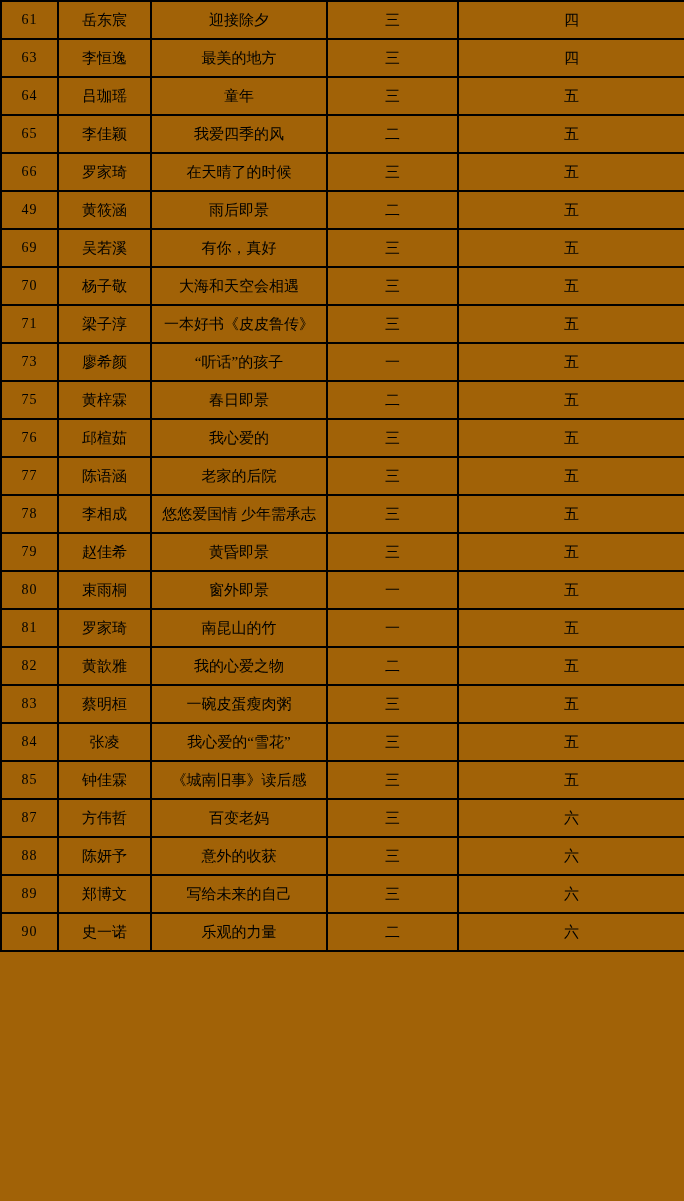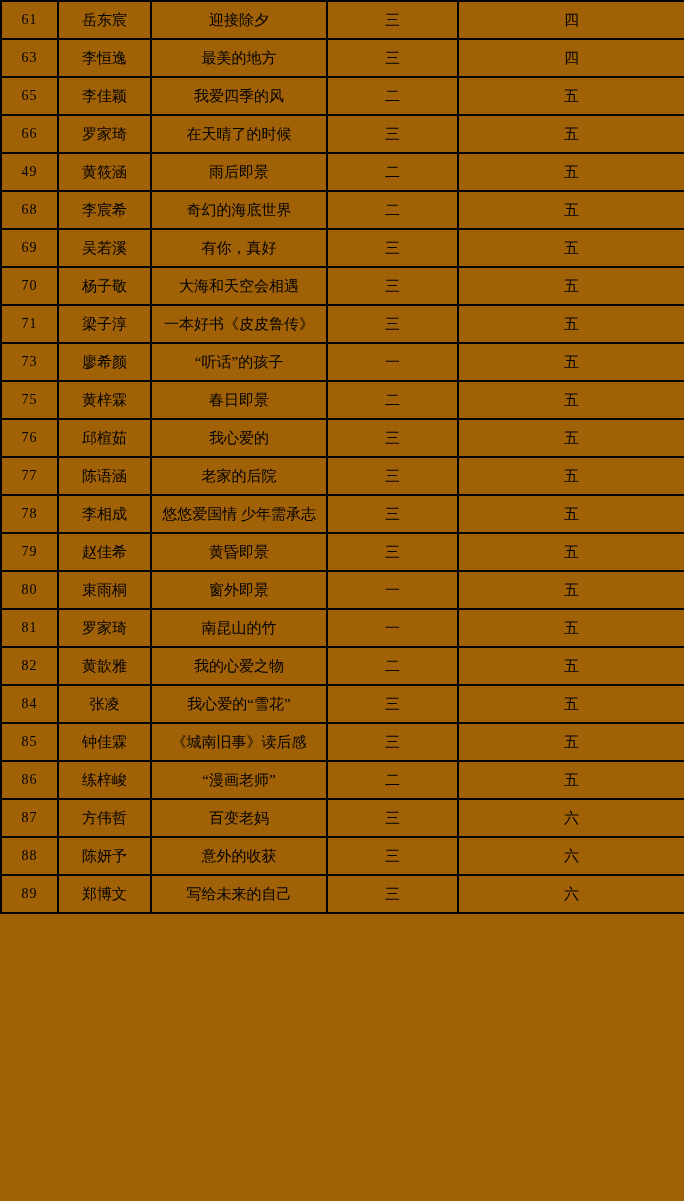--- a/index.html
+++ b/index.html
@@ -62,44 +62,44 @@
     <td>四</td>
   </tr>
         <tr>
     <td class="num">63</td>
     <td>李恒逸</td>
     <td>最美的地方</td>
     <td>三</td>
     <td>四</td>
   </tr>
         <tr>
+    <td class="num">64</td>
+    <td>吕珈瑶</td>
+    <td>童年</td>
+    <td>三</td>
+    <td>五</td>
+  </tr>
+        <tr>
     <td class="num">65</td>
     <td>李佳颖</td>
     <td>我爱四季的风</td>
     <td>二</td>
     <td>五</td>
   </tr>
         <tr>
     <td class="num">66</td>
     <td>罗家琦</td>
     <td>在天晴了的时候</td>
     <td>三</td>
     <td>五</td>
   </tr>
         <tr>
     <td class="num">49</td>
     <td>黄筱涵</td>
     <td>雨后即景</td>
-    <td>二</td>
-    <td>五</td>
-  </tr>
-        <tr>
-    <td class="num">68</td>
-    <td>李宸希</td>
-    <td>奇幻的海底世界</td>
     <td>二</td>
     <td>五</td>
   </tr>
         <tr>
     <td class="num">69</td>
     <td>吴若溪</td>
     <td>有你，真好</td>
     <td>三</td>
     <td>五</td>
   </tr>
@@ -174,56 +174,63 @@
     <td>五</td>
   </tr>
         <tr>
     <td class="num">82</td>
     <td>黄歆雅</td>
     <td>我的心爱之物</td>
     <td>二</td>
     <td>五</td>
   </tr>
         <tr>
+    <td class="num">83</td>
+    <td>蔡明桓</td>
+    <td>一碗皮蛋瘦肉粥</td>
+    <td>三</td>
+    <td>五</td>
+  </tr>
+        <tr>
     <td class="num">84</td>
     <td>张凌</td>
     <td>我心爱的“雪花”</td>
     <td>三</td>
     <td>五</td>
   </tr>
         <tr>
     <td class="num">85</td>
     <td>钟佳霖</td>
     <td>《城南旧事》读后感</td>
     <td>三</td>
     <td>五</td>
   </tr>
         <tr>
-    <td class="num">86</td>
-    <td>练梓峻</td>
-    <td>“漫画老师”</td>
-    <td>二</td>
-    <td>五</td>
-  </tr>
-        <tr>
     <td class="num">87</td>
     <td>方伟哲</td>
     <td>百变老妈</td>
     <td>三</td>
     <td>六</td>
   </tr>
         <tr>
     <td class="num">88</td>
     <td>陈妍予</td>
     <td>意外的收获</td>
     <td>三</td>
     <td>六</td>
   </tr>
         <tr>
     <td class="num">89</td>
     <td>郑博文</td>
     <td>写给未来的自己</td>
     <td>三</td>
+    <td>六</td>
+  </tr>
+        <tr>
+    <td class="num">90</td>
+    <td>史一诺</td>
+    <td>乐观的力量</td>
+    <td>二</td>
     <td>六</td>
   </tr>
       </tbody>
   </table>
 </div>
 
 </body></html>

